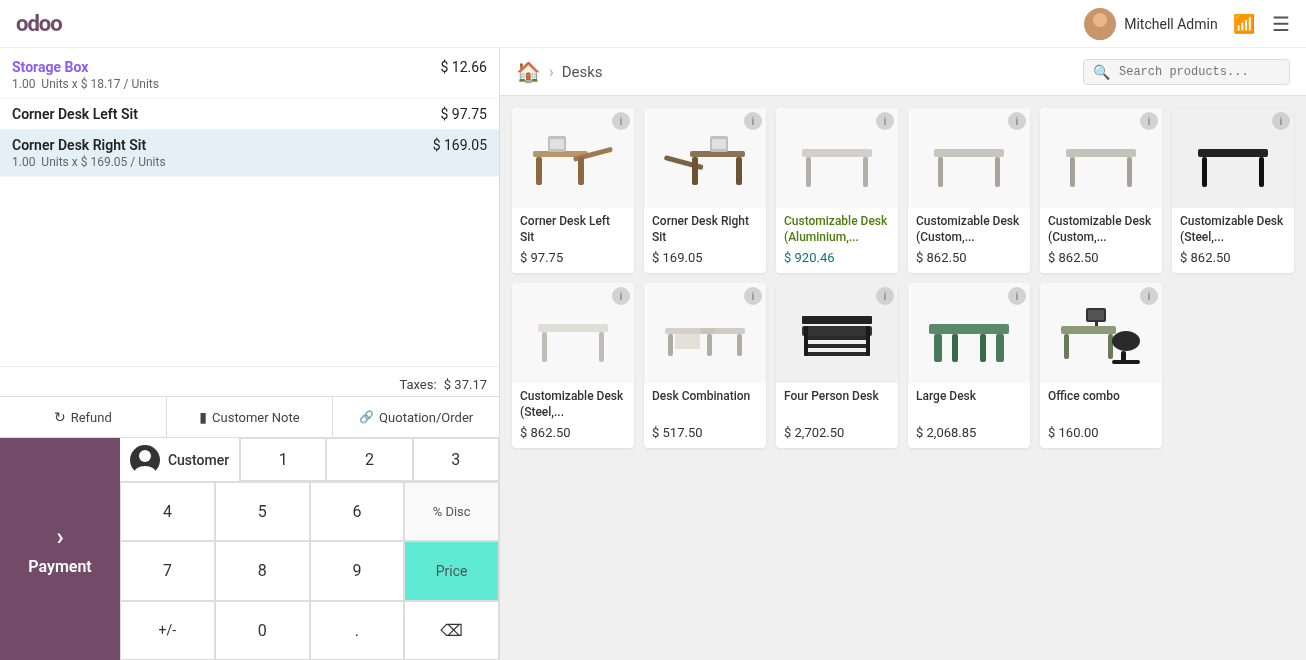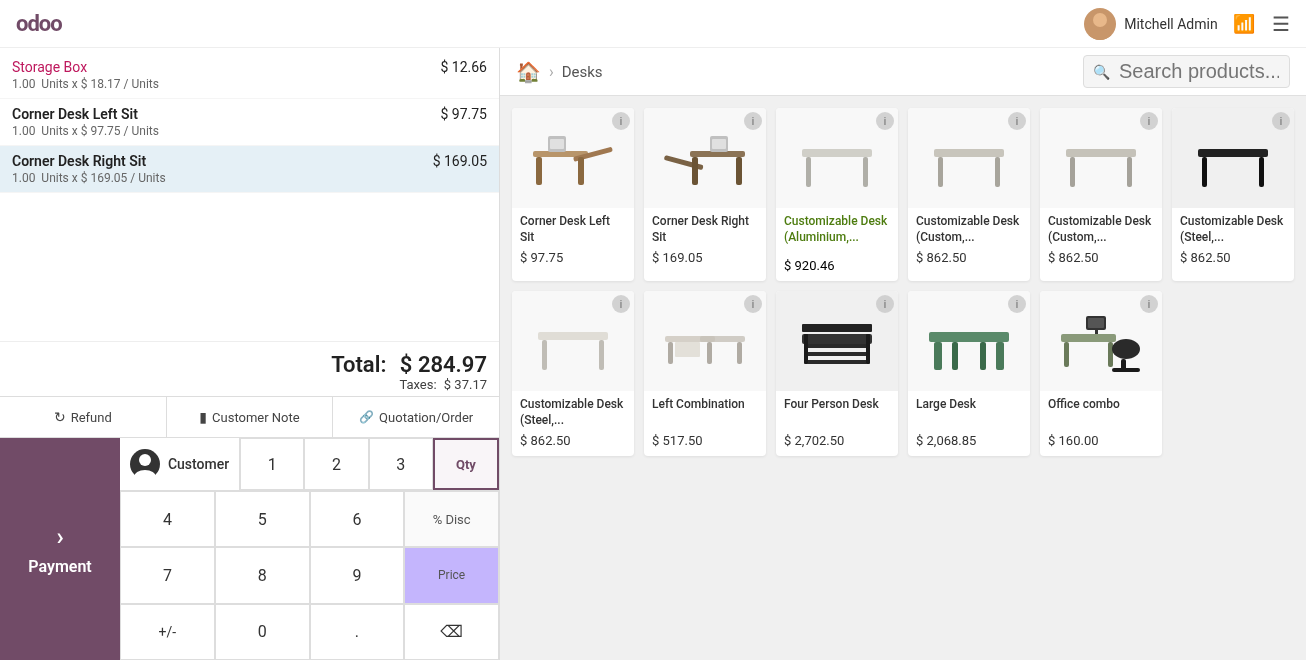--- a/index.html
+++ b/index.html
@@ -26,49 +26,44 @@
 </div>
 
 <div style="display:flex;width:1306px;height:660px;margin-top:48px;overflow:hidden;">
 
   <div style="width:500px;min-width:500px;background:#fff;display:flex;flex-direction:column;height:612px;border-right:1px solid #ddd;">
 
     <div style="flex:1;overflow-y:auto;padding:4px 0;">
 
       <div style="padding:7px 12px;cursor:pointer;border-bottom:1px solid #f5f5f5;">
         <div style="display:flex;justify-content:space-between;align-items:center;">
-          <span style="font-weight:400;font-size:14px;color:#be185d;">Storage Box</span>
+          <span style="font-weight:700;font-size:14px;color:#8b5cf6;">Storage Box</span>
           <span style="font-size:14px;color:#222;">$ 12.66</span>
         </div>
         <div style="font-size:12px;color:#666;margin-top:2px;">1.00&nbsp; Units x $ 18.17 / Units</div>
       </div>
 
       <div style="padding:7px 12px;cursor:pointer;border-bottom:1px solid #f5f5f5;">
         <div style="display:flex;justify-content:space-between;align-items:center;">
           <span style="font-weight:600;font-size:14px;color:#222;">Corner Desk Left Sit</span>
           <span style="font-size:14px;color:#222;">$ 97.75</span>
         </div>
-        <div style="font-size:12px;color:#666;margin-top:2px;">1.00&nbsp; Units x $ 97.75 / Units</div>
       </div>
 
       <div style="padding:7px 12px;cursor:pointer;border-bottom:1px solid #f5f5f5;background:#e5f0f6;">
         <div style="display:flex;justify-content:space-between;align-items:center;">
           <span style="font-weight:600;font-size:14px;color:#222;">Corner Desk Right Sit</span>
           <span style="font-size:14px;color:#222;">$ 169.05</span>
         </div>
         <div style="font-size:12px;color:#666;margin-top:2px;">1.00&nbsp; Units x $ 169.05 / Units</div>
       </div>
 
     </div>
 
     <div style="padding:10px 12px 4px;text-align:right;border-top:1px solid #eee;">
-      <div style="font-size:22px;font-weight:600;color:#222;">
-        <span>Total:</span>
-        <span style="margin-left:8px;">$ 284.97</span>
-      </div>
       <div style="font-size:13px;color:#404040;">
         <span>Taxes:</span>
         <span style="margin-left:4px;">$ 37.17</span>
       </div>
     </div>
 
     <div style="display:flex;border-top:1px solid #ddd;border-bottom:1px solid #ddd;">
       <div style="flex:1;padding:12px 4px;text-align:center;font-size:13px;color:#444;cursor:pointer;border-right:1px solid #ddd;display:flex;align-items:center;justify-content:center;gap:5px;background:#fff;">
         <span style="font-size:14px;">↻</span>
         <span>Refund</span>
@@ -85,65 +80,64 @@
 
     <div style="display:flex;height:222px;">
 
       <div style="width:120px;min-width:120px;background:#714B67;color:#fff;display:flex;flex-direction:column;align-items:center;justify-content:center;cursor:pointer;font-size:16px;font-weight:600;gap:6px;">
         <span style="font-size:24px;">›</span>
         <span>Payment</span>
       </div>
 
       <div style="flex:1;display:flex;flex-direction:column;">
 
-        <div style="display:flex;border-bottom:1px solid #ddd;height:53px;">
+        <div style="display:flex;border-bottom:1px solid #ddd;height:44px;">
           <div style="background:#fff;display:flex;align-items:center;justify-content:center;gap:8px;padding:0 12px;border-right:1px solid #ddd;cursor:pointer;min-width:120px;flex:1;">
             <div style="width:30px;height:30px;border-radius:50%;background:#333;display:flex;align-items:center;justify-content:center;color:#fff;font-size:14px;">
               <svg viewBox="0 0 30 30" width="30" height="30">
                   <circle cx="15" cy="11" r="6" fill="#fff"></circle>
                   <ellipse cx="15" cy="28" rx="11" ry="7" fill="#fff"></ellipse>
                 </svg>
             </div>
             <span style="font-size:14px;color:#333;font-weight:500;">Customer</span>
           </div>
           <div style="flex:1;border:1px solid #ddd;display:flex;align-items:center;justify-content:center;font-size:16px;cursor:pointer;background:#fff;color:#333;">1</div>
           <div style="flex:1;border:1px solid #ddd;display:flex;align-items:center;justify-content:center;font-size:16px;cursor:pointer;background:#fff;color:#333;">2</div>
           <div style="flex:1;border:1px solid #ddd;display:flex;align-items:center;justify-content:center;font-size:16px;cursor:pointer;background:#fff;color:#333;">3</div>
-          <div style="flex:1;border:2px solid #714B67;display:flex;align-items:center;justify-content:center;font-size:13px;cursor:pointer;background:#f9f5f8;color:#714B67;font-weight:700;">Qty</div>
         </div>
 
         <div style="flex:1;display:grid;grid-template-columns:repeat(4,1fr);grid-template-rows:repeat(3,1fr);">
           <div style="border:1px solid #ddd;display:flex;align-items:center;justify-content:center;font-size:16px;cursor:pointer;background:#fff;color:#333;">4</div>
           <div style="border:1px solid #ddd;display:flex;align-items:center;justify-content:center;font-size:16px;cursor:pointer;background:#fff;color:#333;">5</div>
           <div style="border:1px solid #ddd;display:flex;align-items:center;justify-content:center;font-size:16px;cursor:pointer;background:#fff;color:#333;">6</div>
           <div style="border:1px solid #ddd;display:flex;align-items:center;justify-content:center;font-size:13px;cursor:pointer;background:#fafafa;color:#555;">% Disc</div>
           <div style="border:1px solid #ddd;display:flex;align-items:center;justify-content:center;font-size:16px;cursor:pointer;background:#fff;color:#333;">7</div>
           <div style="border:1px solid #ddd;display:flex;align-items:center;justify-content:center;font-size:16px;cursor:pointer;background:#fff;color:#333;">8</div>
           <div style="border:1px solid #ddd;display:flex;align-items:center;justify-content:center;font-size:16px;cursor:pointer;background:#fff;color:#333;">9</div>
-          <div style="border:1px solid #ddd;display:flex;align-items:center;justify-content:center;font-size:12px;cursor:pointer;background:#c4b5fd;color:#555;">Price</div>
+          <div style="border:1px solid #ddd;display:flex;align-items:center;justify-content:center;font-size:14px;cursor:pointer;background:#5eead4;color:#555;">Price</div>
           <div style="border:1px solid #ddd;display:flex;align-items:center;justify-content:center;font-size:14px;cursor:pointer;background:#fff;color:#333;">+/-</div>
           <div style="border:1px solid #ddd;display:flex;align-items:center;justify-content:center;font-size:16px;cursor:pointer;background:#fff;color:#333;">0</div>
           <div style="border:1px solid #ddd;display:flex;align-items:center;justify-content:center;font-size:16px;cursor:pointer;background:#fff;color:#333;">.</div>
           <div style="border:1px solid #ddd;display:flex;align-items:center;justify-content:center;font-size:16px;cursor:pointer;background:#fff;color:#333;">⌫</div>
         </div>
 
       </div>
     </div>
 
   </div>
 
   <div style="flex:1;display:flex;flex-direction:column;background:#f0f0f0;overflow:hidden;height:612px;">
 
     <div style="background:#fff;display:flex;align-items:center;padding:8px 16px;gap:8px;border-bottom:1px solid #e0e0e0;height:48px;">
       <span style="font-size:20px;color:#444;cursor:pointer;">🏠</span>
       <span style="color:#aaa;font-size:16px;">›</span>
       <span style="color:#555;font-size:15px;">Desks</span>
       <div style="margin-left:auto;display:flex;align-items:center;gap:8px;background:#f5f5f5;border:1px solid #ddd;border-radius:4px;padding:4px 10px;">
         <span style="color:#888;font-size:14px;">🔍</span>
-        <input type="text" placeholder="Search products..." style="border: none; background: transparent; outline: none; font-size: 20px; color: rgb(136, 136, 136); width: 160px;">
+        <input type="text" placeholder="Search products..." style="border: none; background: transparent; outline: none; font-size: 12px; color: rgb(136, 136, 136); width: 160px; font-family: Liberation Mono, monospace;">
       </div>
     </div>
 
     <div style="flex:1;overflow-y:auto;padding:12px;display:grid;grid-template-columns:repeat(6,1fr);gap:10px;align-content:start;">
 
       <div style="background:#fff;border-radius:4px;overflow:hidden;cursor:pointer;box-shadow:0 1px 3px rgba(0,0,0,0.08);position:relative;">
         <div style="width:100%;height:100px;display:flex;align-items:center;justify-content:center;background:#f8f8f8;">
           <svg viewBox="0 0 90 75" width="90" height="75">
             <rect x="5" y="30" width="55" height="6" rx="2" fill="#b8956a"></rect>
             <rect x="45" y="36" width="40" height="5" rx="2" fill="#a07850" transform="rotate(-15,45,36)"></rect>
@@ -182,21 +176,21 @@
         <div style="width:100%;height:100px;display:flex;align-items:center;justify-content:center;background:#f8f8f8;">
           <svg viewBox="0 0 90 75" width="90" height="75">
             <rect x="10" y="28" width="70" height="8" rx="2" fill="#d0cfc8"></rect>
             <rect x="14" y="36" width="5" height="30" rx="2" fill="#b0afa8"></rect>
             <rect x="71" y="36" width="5" height="30" rx="2" fill="#b0afa8"></rect>
           </svg>
         </div>
         <div style="position:absolute;top:4px;right:4px;width:18px;height:18px;background:rgba(200,200,200,0.8);border-radius:50%;display:flex;align-items:center;justify-content:center;font-size:10px;color:#666;">i</div>
         <div style="padding:6px 8px 8px;">
           <div style="font-size:12px;color:#4d7c0f;font-weight:500;line-height:1.3;min-height:32px;">Customizable Desk (Aluminium,...</div>
-          <div style="font-size:13px;color:#000000;margin-top:12px;">$ 920.46</div>
+          <div style="font-size:13px;color:#0f766e;margin-top:4px;">$ 920.46</div>
         </div>
       </div>
 
       <div style="background:#fff;border-radius:4px;overflow:hidden;cursor:pointer;box-shadow:0 1px 3px rgba(0,0,0,0.08);position:relative;">
         <div style="width:100%;height:100px;display:flex;align-items:center;justify-content:center;background:#f8f8f8;">
           <svg viewBox="0 0 90 75" width="90" height="75">
             <rect x="10" y="28" width="70" height="8" rx="2" fill="#c8c5bc"></rect>
             <rect x="14" y="36" width="5" height="30" rx="2" fill="#a8a59c"></rect>
             <rect x="71" y="36" width="5" height="30" rx="2" fill="#a8a59c"></rect>
           </svg>
@@ -259,21 +253,21 @@
             <rect x="5" y="32" width="50" height="6" rx="2" fill="#d5d0c8"></rect>
             <rect x="40" y="32" width="45" height="6" rx="2" fill="#c5c0b8" opacity="0.8"></rect>
             <rect x="8" y="38" width="5" height="22" rx="2" fill="#b0aba3"></rect>
             <rect x="47" y="38" width="5" height="22" rx="2" fill="#b0aba3"></rect>
             <rect x="77" y="38" width="5" height="22" rx="2" fill="#b0aba3"></rect>
             <rect x="15" y="38" width="25" height="15" rx="1" fill="#e0ddd5" opacity="0.9"></rect>
           </svg>
         </div>
         <div style="position:absolute;top:4px;right:4px;width:18px;height:18px;background:rgba(200,200,200,0.8);border-radius:50%;display:flex;align-items:center;justify-content:center;font-size:10px;color:#666;">i</div>
         <div style="padding:6px 8px 8px;">
-          <div style="font-size:12px;color:#333;font-weight:500;line-height:1.3;min-height:32px;">Left Combination</div>
+          <div style="font-size:12px;color:#333;font-weight:500;line-height:1.3;min-height:32px;">Desk Combination</div>
           <div style="font-size:13px;color:#333;margin-top:4px;">$ 517.50</div>
         </div>
       </div>
 
       <div style="background:#fff;border-radius:4px;overflow:hidden;cursor:pointer;box-shadow:0 1px 3px rgba(0,0,0,0.08);position:relative;">
         <div style="width:100%;height:100px;display:flex;align-items:center;justify-content:center;background:#f0f0f0;">
           <svg viewBox="0 0 90 75" width="90" height="75">
             <rect x="10" y="30" width="70" height="10" rx="2" fill="#333"></rect>
             <rect x="10" y="20" width="70" height="8" rx="1" fill="#222"></rect>
 

